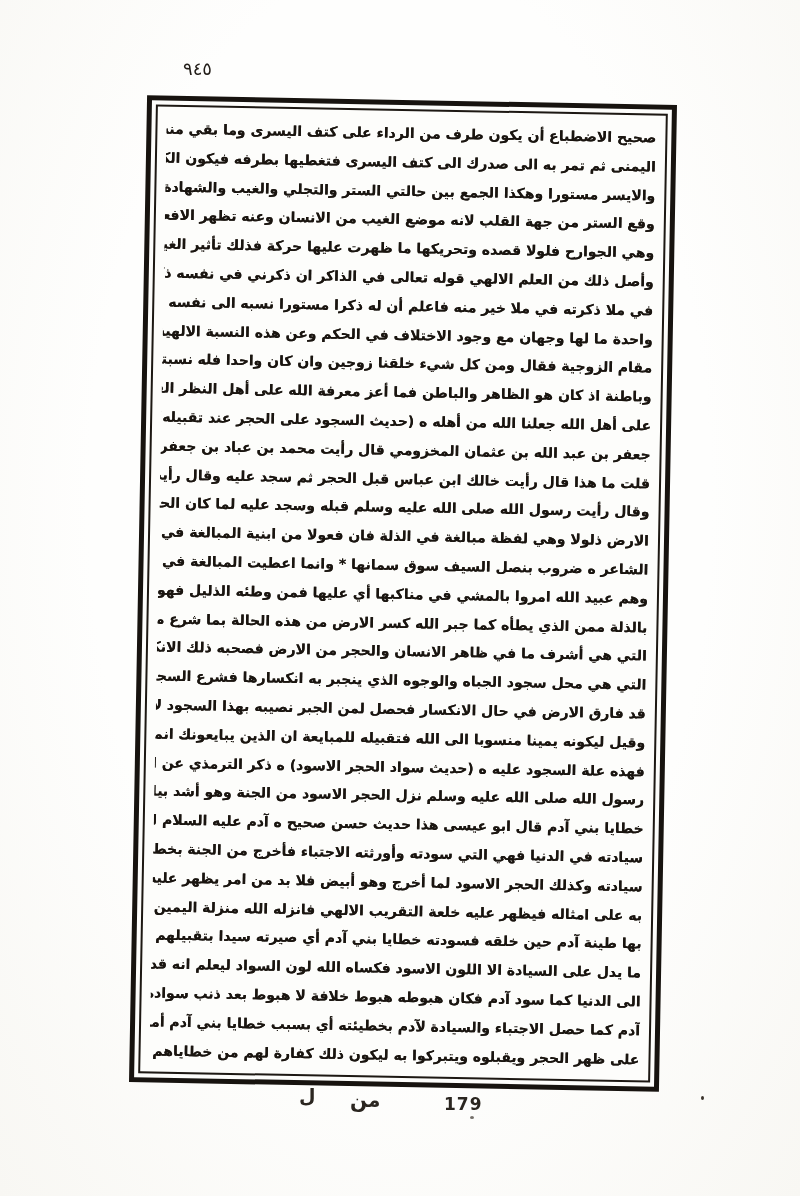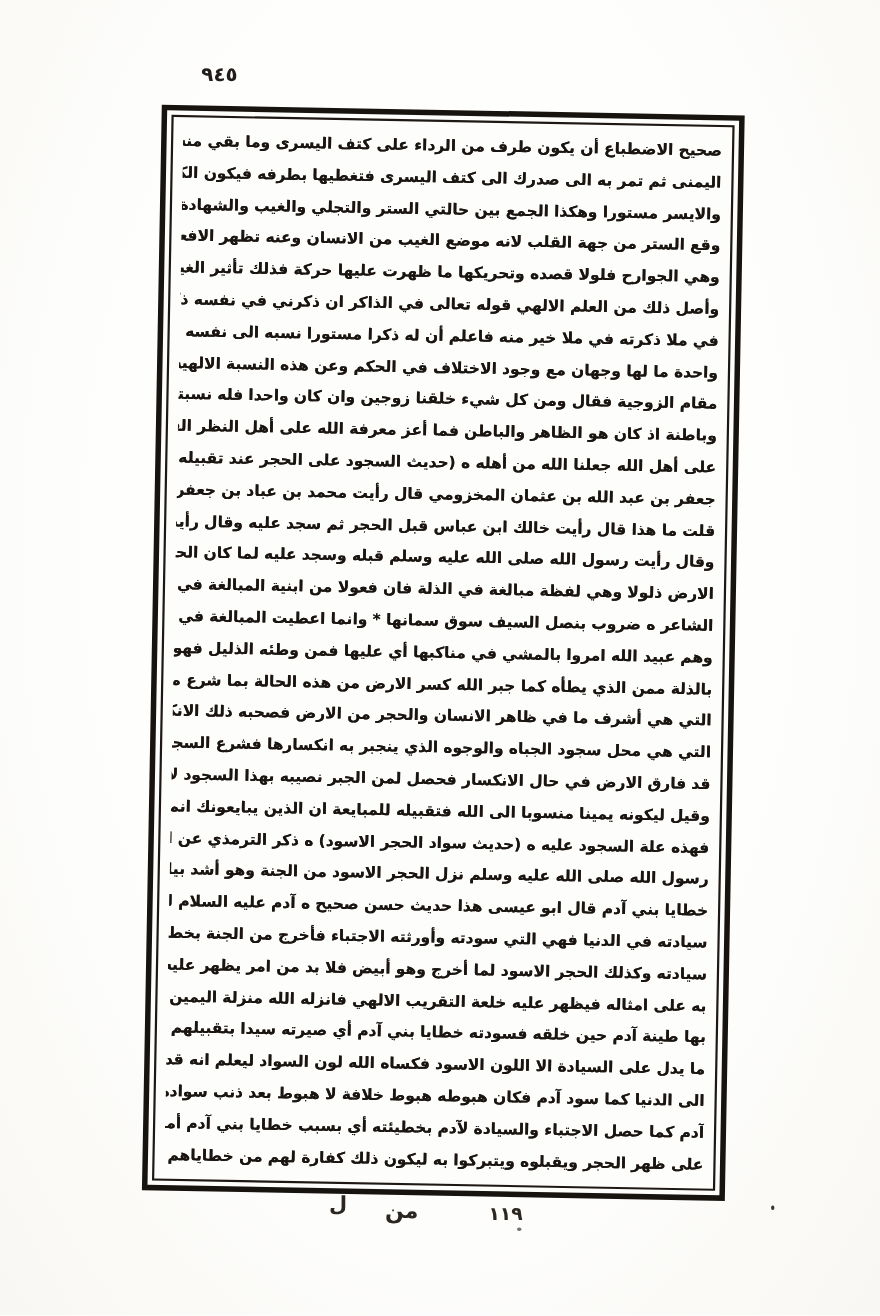--- a/index.html
+++ b/index.html
@@ -7,21 +7,21 @@
     width:800px; height:1196px;
     font-family:"DejaVu Sans", sans-serif;
     background:#ffffff;
   }
   .scan-page {
     position:relative; width:800px; height:1196px; overflow:hidden;
     background: radial-gradient(ellipse at 50% 42%, #fefefd 55%, #f8f7f3 100%);
   }
   .page-number {
     position:absolute; top:58px; left:183px;
-    font-size:18px; font-weight:700; color:#221d18;
+    font-size:18px; font-weight:400; color:#221d18;
     letter-spacing:1px;
   }
   .frame {
     position:absolute; left:138px; top:100px;
     width:530px; height:987px; box-sizing:border-box;
     border:5px solid #17130f;
     padding:4px;
     transform: rotate(1.05deg);
     background: #fdfdfb;
   }
@@ -95,18 +95,18 @@
           <div class="line">آدم كما حصل الاجتباء والسيادة لآدم بخطيئته أي بسبب خطايا بني آدم أمروا ان يسجدوا</div>
           <div class="line">على ظهر الحجر ويقبلوه ويتبركوا به ليكون ذلك كفارة لهم من خطاياهم فظهرت سيادته لذلك</div>
         </div>
     </div>
   </div>
 
   <div class="footer-mark mark-lam">ل</div>
 
   <div class="footer-mark mark-min">من</div>
 
-  <div class="footer-mark folio">١١٩</div>
+  <div class="footer-mark folio">179</div>
 
   <div class="speck s1"></div>
   <div class="speck s2"></div>
 
 </div>
 
 </body></html>

